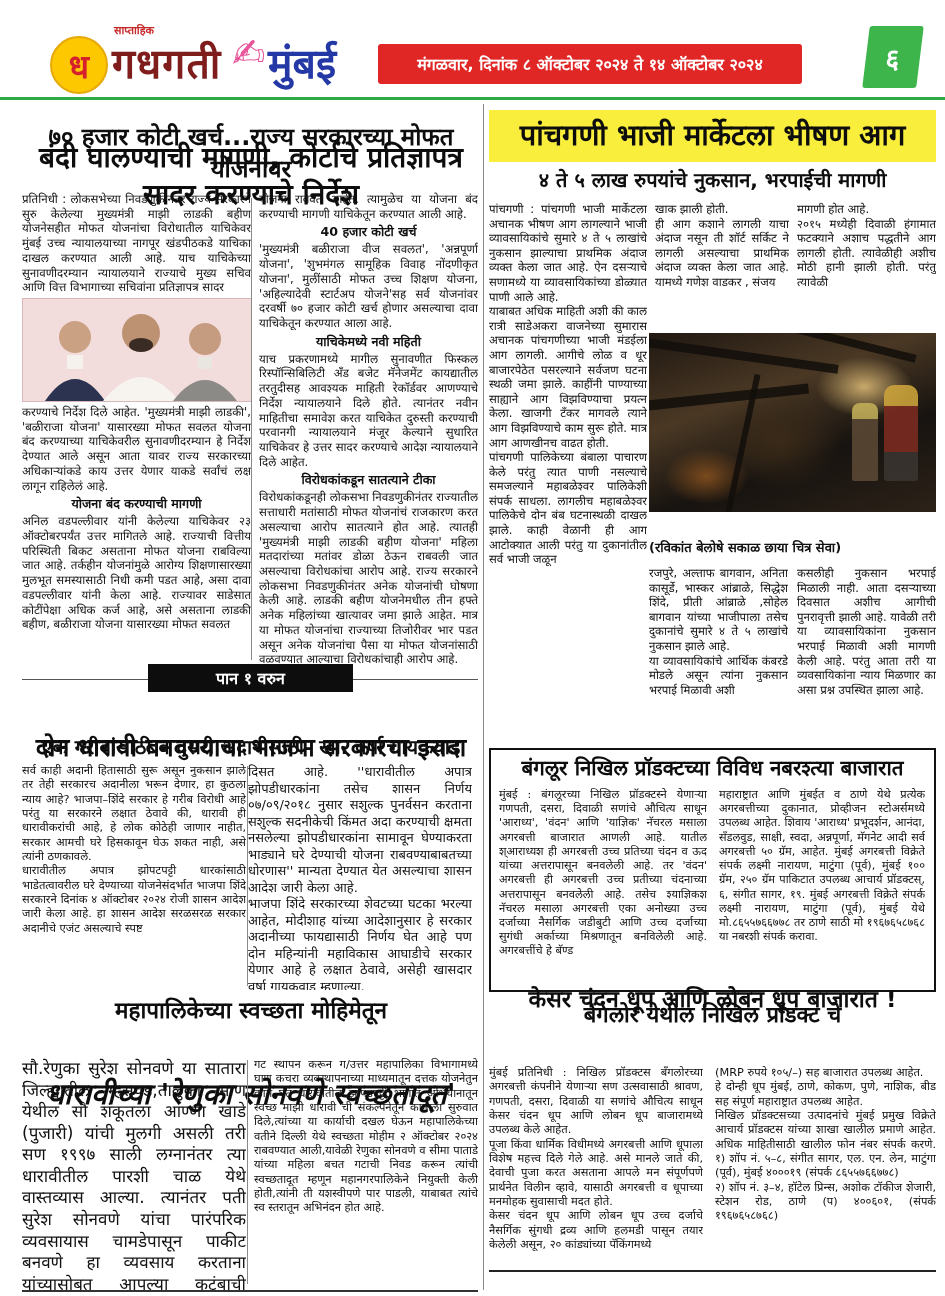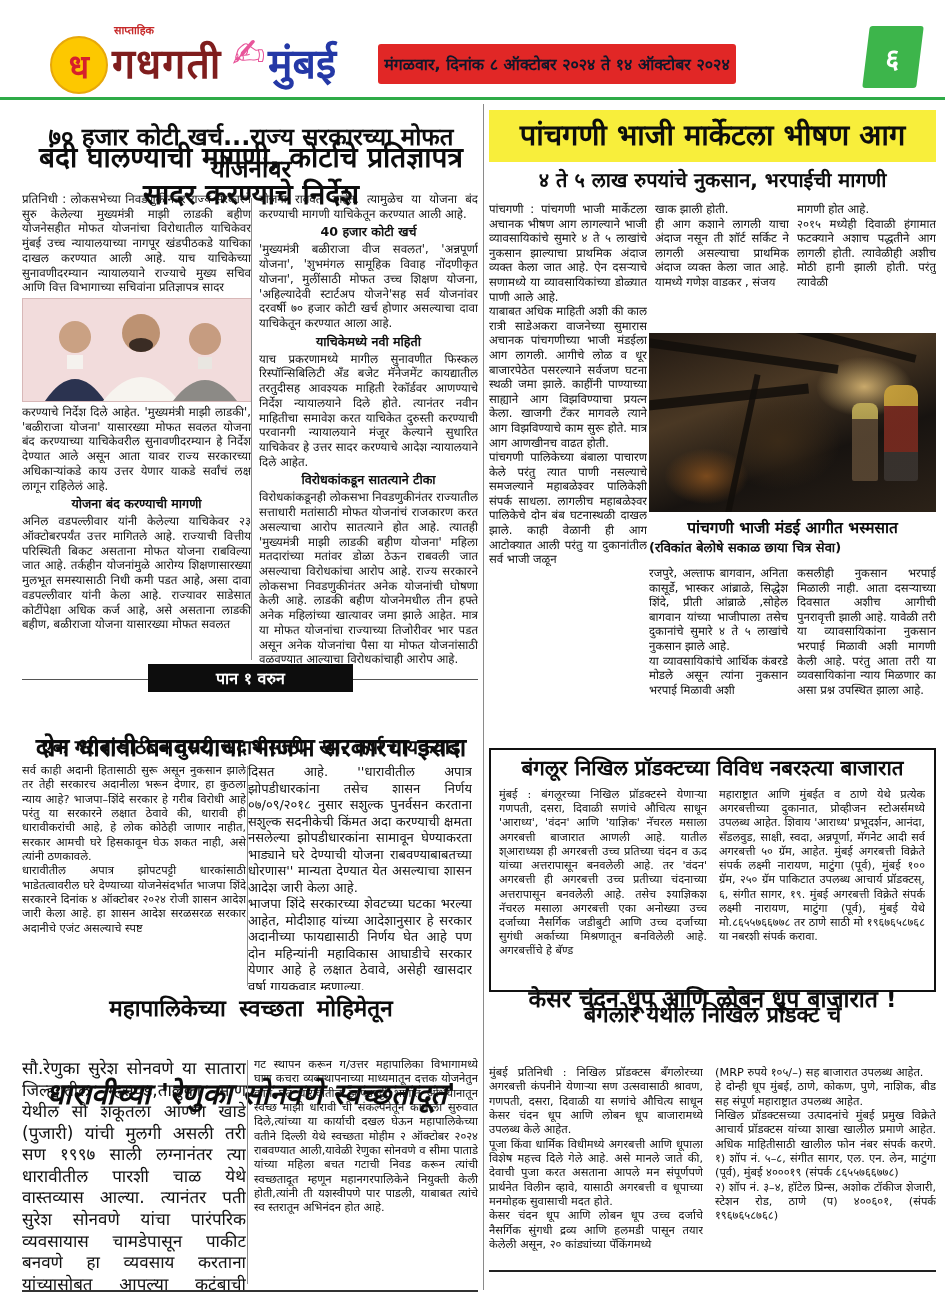--- a/index.html
+++ b/index.html
@@ -7,22 +7,22 @@
         font-family:"DejaVu Sans","Liberation Sans",sans-serif;color:#111;}
   .abs{position:absolute;}
   
   .weekly{left:92px;top:22px;font-size:11px;font-weight:bold;color:#c62828;margin-left:22px;}
   .logo-circle{left:50px;top:36px;width:54px;height:54px;border-radius:50%;
        background:#fdc800;border:2px solid #e7a80a;color:#d6202c;font-size:33px;font-weight:bold;
        display:flex;align-items:center;justify-content:center;}
   .logo-mid{left:112px;top:34px;font-size:41px;font-weight:bold;color:#7f1d1d;letter-spacing:1px;}
   .hand{left:232px;top:30px;font-size:40px;color:#e8559a;}
   .logo-mum{left:268px;top:34px;font-size:41px;font-weight:bold;color:#2438a6;}
-  .datebox{left:378px;top:44px;width:358px;height:40px;background:#e12726;border-radius:3px;
-       color:#0f172a;font-weight:bold;font-size:16px;display:flex;align-items:center;justify-content:center;}
+  .datebox{left:378px;top:44px;width:424px;height:40px;background:#e12726;border-radius:3px;
+       color:#ffffff;font-weight:bold;font-size:16px;display:flex;align-items:center;justify-content:center;}
   .pagenum{left:866px;top:26px;width:54px;height:62px;background:#3db54b;transform:skewX(-7deg);
        color:#fff;font-weight:bold;font-size:27px;display:flex;align-items:center;justify-content:center;
        border-radius:3px;}
   .greenline{left:0;top:97px;width:945px;height:3px;background:#2eab47;}
   
   .hl{text-align:center;font-weight:bold;color:#0d0d0d;}
   .col{font-size:11.6px;line-height:1.27;text-align:justify;overflow:hidden;}
   .para{white-space:pre-line;}
   .sub{font-weight:bold;text-align:center;font-size:12.6px;margin:3px 0 2px 0;}
   .vline{width:1px;background:#8a8a8a;}
@@ -36,21 +36,21 @@
   .photo1{width:100%;height:102px;margin:3px 0;background:linear-gradient(180deg,#f6e3e3,#ecc9c9);
        position:relative;overflow:hidden;border:1px solid #d8b8b8;}
   .p1tagline{left:22px;top:679px;width:456px;}
   .p1tag{left:148px;top:664px;width:205px;height:28px;background:#0d0d0d;color:#fff;font-weight:bold;
        font-size:16px;display:flex;align-items:center;justify-content:center;}
   .a2h1{left:22px;top:700px;width:458px;font-size:25px;line-height:1.25;margin-top:32px;}
   .a2h2{left:22px;top:734px;width:458px;font-size:20px;line-height:1.3;}
   .a2c1{left:22px;top:764px;width:224px;height:226px;font-size:11.3px;}
   .a2c2{left:248px;top:764px;width:224px;height:226px;font-size:13px;}
   .a2vl{left:247px;top:766px;height:220px;}
-  .a3h1{left:22px;top:996px;width:458px;font-size:22.5px;line-height:1.3;font-family:Liberation Mono, monospace;}
+  .a3h1{left:22px;top:996px;width:458px;font-size:22.5px;line-height:1.3;}
   .a3h2{left:22px;top:1076px;width:458px;font-size:29px;line-height:1.3;font-style:italic;}
   .a3c1{left:22px;top:1058px;width:224px;height:232px;font-size:17px;}
   .a3c2{left:254px;top:1058px;width:224px;height:232px;font-size:11.3px;}
   .a3vl{left:247px;top:1060px;height:224px;}
   .leftbottomrule{left:22px;top:1290px;width:456px;height:2px;background:#333;}
   
   .maindiv{left:483px;top:104px;height:1186px;}
   
   .fband{left:489px;top:110px;width:447px;height:52px;background:#f8ee3b;}
   .fhead{left:489px;top:112px;width:447px;font-size:29px;line-height:1.6;}
@@ -171,21 +171,20 @@
 
   <div class="abs fphoto">
     <div class="beam" style="left:-10px;top:18px;width:200px;height:9px;transform:rotate(8deg);"></div>
     <div class="beam" style="left:40px;top:-6px;width:230px;height:8px;transform:rotate(14deg);"></div>
     <div class="beam" style="left:-20px;top:60px;width:180px;height:10px;transform:rotate(-6deg);"></div>
     <div class="beam" style="left:90px;top:40px;width:6px;height:150px;transform:rotate(12deg);"></div>
     <div class="ffighter"></div>
     <div class="ffighter2"></div>
   </div>
 
-  <div class="abs hl fcap1">पांचगणी भाजी मंडई आगीत भस्मसात</div>
   <div class="abs fcap2">(रविकांत बेलोषे सकाळ छाया चित्र सेवा)</div>
   <div class="abs col fcA para">रजपुरे, अल्ताफ बागवान, अनिता कासूर्डे, भास्कर आंब्राळे, सिद्धेश शिंदे, प्रीती आंब्राळे ,सोहेल बागवान यांच्या भाजीपाला तसेच दुकानांचे सुमारे ४ ते ५ लाखांचे नुकसान झाले आहे.
 या व्यावसायिकांचे आर्थिक कंबरडे मोडले असून त्यांना नुकसान भरपाई मिळावी अशी</div>
   <div class="abs col fcB para">कसलीही नुकसान भरपाई मिळाली नाही. आता दसऱ्याच्या दिवसात अशीच आगीची पुनरावृत्ती झाली आहे. यावेळी तरी या व्यावसायिकांना नुकसान भरपाई मिळावी अशी मागणी केली आहे. परंतु आता तरी या व्यवसायिकांना न्याय मिळणार का असा प्रश्न उपस्थित झाला आहे.</div>
 
   <div class="abs box1"></div>
   <div class="abs hl b1h">बंगलूर निखिल प्रॉडक्टच्या विविध नबरश्त्या बाजारात</div>
   <div class="abs col b1c1 para">मुंबई : बंगलूरच्या निखिल प्रॉडक्टस्ने येणाऱ्या गणपती, दसरा, दिवाळी सणांचे औचित्य साधून 'आराध्य', 'वंदन' आणि 'याज्ञिक' नॅचरल मसाला अगरबत्ती बाजारात आणली आहे. यातील श्आराध्यश ही अगरबत्ती उच्च प्रतिच्या चंदन व ऊद यांच्या अत्तरापासून बनवलेली आहे. तर 'वंदन' अगरबत्ती ही अगरबत्ती उच्च प्रतीच्या चंदनाच्या अत्तरापासून बनवलेली आहे. तसेच श्याज्ञिकश नॅचरल मसाला अगरबत्ती एका अनोख्या उच्च दर्जाच्या नैसर्गिक जडीबुटी आणि उच्च दर्जाच्या सुगंधी अर्काच्या मिश्रणातून बनविलेली आहे. अगरबत्तींचे हे बॅण्ड</div>
   <div class="abs col b1c2 para">महाराष्ट्रात आणि मुंबईत व ठाणे येथे प्रत्येक अगरबत्तीच्या दुकानात, प्रोव्हीजन स्टोअर्समध्ये उपलब्ध आहेत. शिवाय 'आराध्य' प्रभूदर्शन, आनंदा, सॅंडलवुड, साक्षी, स्वदा, अन्नपूर्णा, मॅगनेट आदी सर्व अगरबत्ती ५० ग्रॅम, आहेत. मुंबई अगरबत्ती विक्रेते संपर्क लक्ष्मी नारायण, माटुंगा (पूर्व), मुंबई १०० ग्रॅम, २५० ग्रॅम पाकिटात उपलब्ध आचार्य प्रॉडक्टस्, ६, संगीत सागर, १९. मुंबई अगरबत्ती विक्रेते संपर्क लक्ष्मी नारायण, माटुंगा (पूर्व), मुंबई येथे मो.८६५५७६६७७८ तर ठाणे साठी मो १९६७६५८७६८ या नबरशी संपर्क करावा.</div>
 

